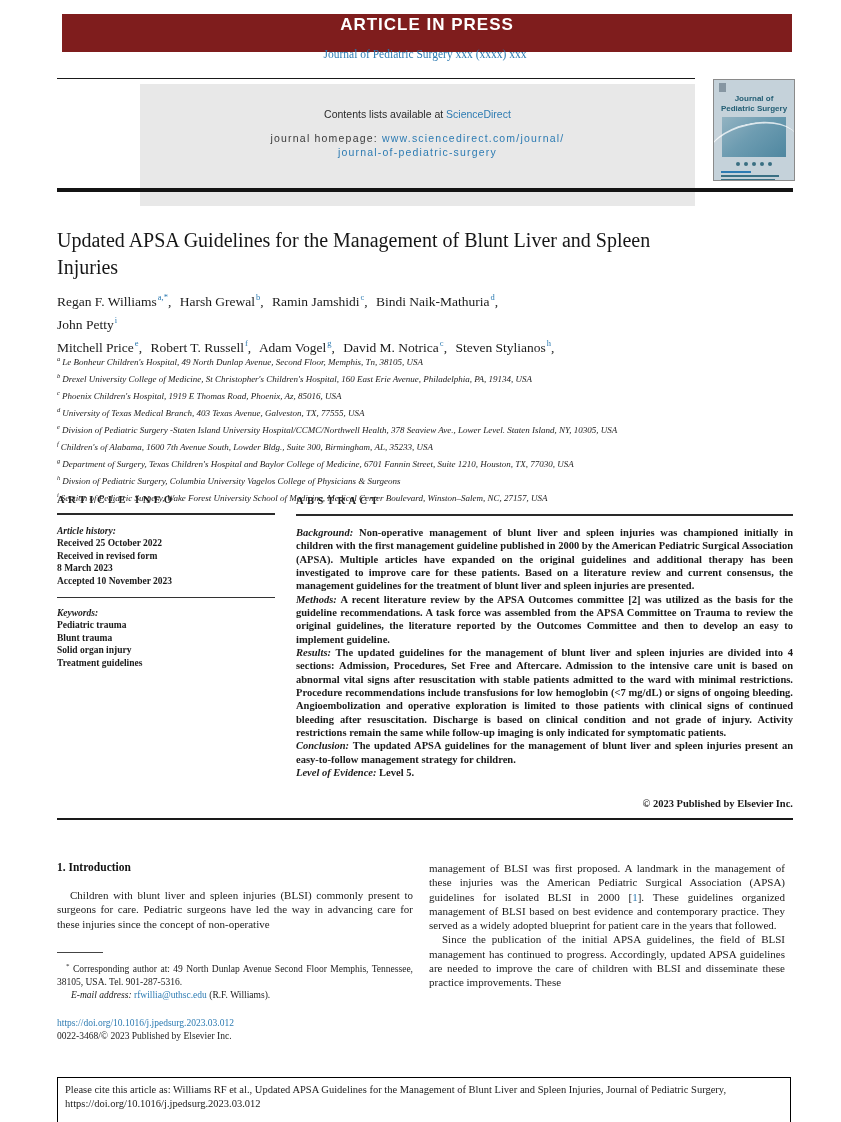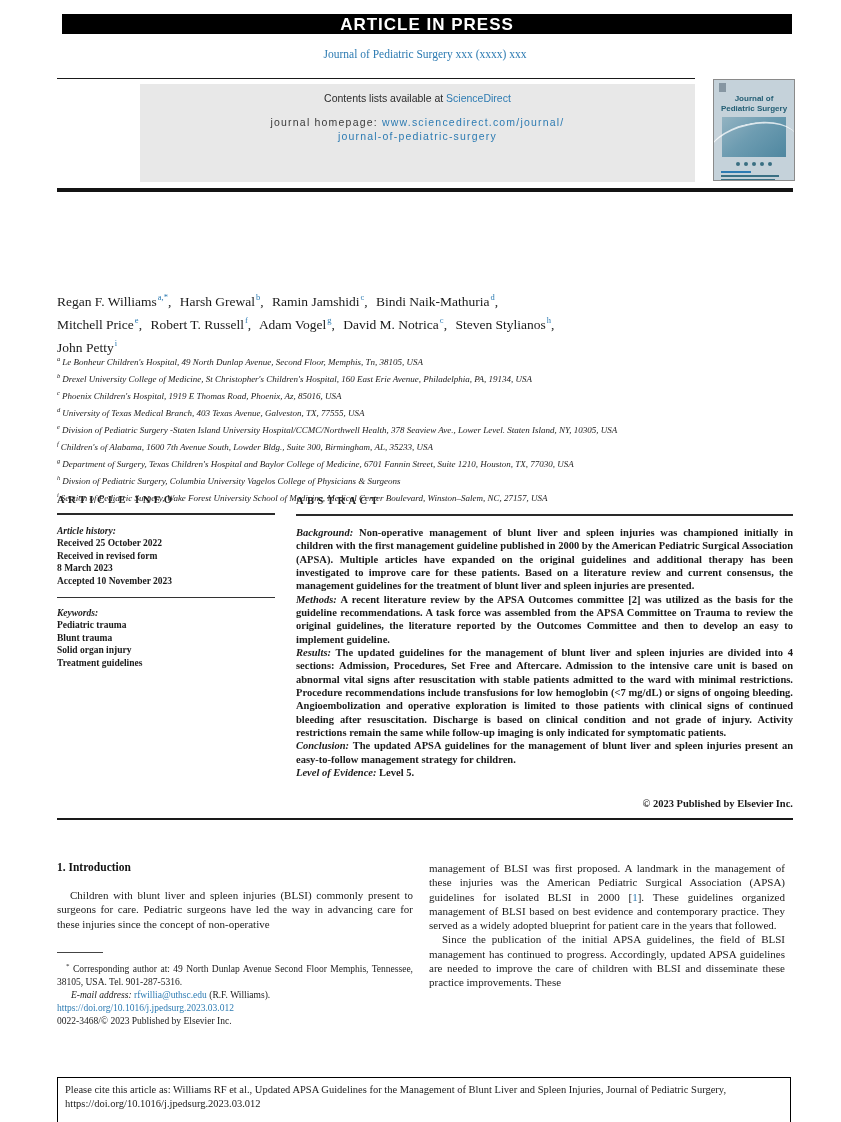--- a/index.html
+++ b/index.html
@@ -1,34 +1,34 @@
 <!DOCTYPE html>
 <html><head>
 <meta charset="utf-8">
 <style>
   html,body{margin:0;padding:0;background:#ffffff;}
   .page{position:relative;width:841px;height:1122px;background:#fff;overflow:hidden;
         font-family:"Liberation Serif",serif;color:#1a1a1a;}
   .link{color:#2d7bb2;text-decoration:none;cursor:pointer;}
 
   
-  .banner{position:absolute;left:62px;top:14px;width:730px;height:20px;background:#000000;
+  .banner{position:absolute;left:62px;top:14px;width:730px;height:38px;background:#7f1d1d;
           text-align:center;line-height:22px;}
   .banner span{font-family:"Liberation Sans",sans-serif;font-weight:bold;font-size:17px;
                color:#ffffff;letter-spacing:1px;}
   .journal-ref{position:absolute;left:57px;top:48px;width:736px;text-align:center;
                font-size:11.5px;color:#2d7bb2;}
 
   
   .mast-rule-top{position:absolute;left:57px;top:78px;width:638px;height:1px;background:#1a1a1a;}
   .logo{position:absolute;left:57px;top:83px;width:80px;height:100px;text-align:center;}
   .logo svg{display:block;margin:0 auto;}
   .elsevier-word{font-size:15.5px;color:#e87c22;letter-spacing:.4px;margin-top:1px;}
-  .headbox{position:absolute;left:140px;top:84px;width:555px;height:98px;background:#e8e8e8;
-           text-align:center;box-sizing:border-box;padding-top:8px;}
+  .headbox{position:absolute;left:140px;top:84px;width:555px;height:122px;background:#e8e8e8;
+           text-align:center;box-sizing:border-box;padding-top:24px;}
   .contents-line{font-family:"Liberation Sans",sans-serif;font-size:10.5px;color:#2b2b2b;}
   .jtitle{font-size:21px;color:#141414;margin-top:9px;letter-spacing:.2px;}
   .homepage{margin-top:11px;font-family:"Liberation Sans",sans-serif;font-size:10.5px;
             letter-spacing:1.2px;line-height:14px;color:#3a3a3a;}
   .cover{position:absolute;left:713px;top:79px;width:82px;height:102px;background:#c5d2da;
          border:1px solid #8a8a8a;box-sizing:border-box;overflow:hidden;}
   .cover-minilogo{width:7px;height:9px;background:#8696a2;margin:3px 0 0 5px;}
   .cover-title{margin-top:2px;text-align:center;font-family:"Liberation Sans",sans-serif;
                font-weight:bold;font-size:8px;line-height:9.5px;color:#235e74;}
   .cover-art{position:relative;margin:4px auto 0;width:64px;height:40px;
@@ -75,21 +75,21 @@
              grid-template-columns:356px 356px;column-gap:16px;}
   .body-cols h2{font-size:11.5px;margin:0 0 15px;color:#111;}
   .body-cols p{font-size:11px;line-height:14.3px;text-align:justify;margin:0;}
   .p-indent{text-indent:13px;}
   .footnote{margin-top:21px;font-size:9.5px;line-height:12.6px;}
   .fn-rule{width:46px;height:1px;background:#444;margin-bottom:7px;}
   .footnote p{font-size:9.5px;line-height:12.6px;}
   .fn-corr{text-indent:9px;}
   .fn-email{text-indent:14px;margin-top:1px !important;}
   .fn-sup{font-size:7px;vertical-align:super;}
-  .doi-block{font-size:9.5px;line-height:13px;}
+  .doi-block{margin-top:15px;font-size:9.5px;line-height:13px;}
 
   
   .cite-box{position:absolute;left:57px;top:1077px;width:734px;box-sizing:border-box;
             border:1.5px solid #000;padding:5px 7px 17px;font-size:10.5px;line-height:13.5px;}
 </style>
 </head>
 <body>
 
 <div class="page">
 
@@ -127,37 +127,38 @@
       </div>
     <div class="cover-lines">
         <span></span>
         <span></span>
         <span></span>
       </div>
   </div>
 
   <div class="mast-rule-thick"></div>
 
+  <h1 class="art-title">Updated APSA Guidelines for the Management of Blunt Liver and Spleen Injuries</h1>
 
   <div class="authors">
     <div>
       <span class="au-wrap"><span>Regan F. Williams</span><sup class="au-sup">a,*</sup><span>,</span></span>
       <span class="au-wrap"><span>Harsh Grewal</span><sup class="au-sup">b</sup><span>,</span></span>
       <span class="au-wrap"><span>Ramin Jamshidi</span><sup class="au-sup">c</sup><span>,</span></span>
       <span class="au-wrap"><span>Bindi Naik-Mathuria</span><sup class="au-sup">d</sup><span>,</span></span>
+    </div>
+    <div>
+      <span class="au-wrap"><span>John Petty</span><sup class="au-sup">i</sup><span></span></span>
     </div>
     <div>
       <span class="au-wrap"><span>Mitchell Price</span><sup class="au-sup">e</sup><span>,</span></span>
       <span class="au-wrap"><span>Robert T. Russell</span><sup class="au-sup">f</sup><span>,</span></span>
       <span class="au-wrap"><span>Adam Vogel</span><sup class="au-sup">g</sup><span>,</span></span>
       <span class="au-wrap"><span>David M. Notrica</span><sup class="au-sup">c</sup><span>,</span></span>
       <span class="au-wrap"><span>Steven Stylianos</span><sup class="au-sup">h</sup><span>,</span></span>
-    </div>
-    <div>
-      <span class="au-wrap"><span>John Petty</span><sup class="au-sup">i</sup><span></span></span>
     </div>
   </div>
 
   <div class="affils">
     <div class="affil-line"><sup class="affil-sup">a</sup><span>Le Bonheur Children's Hospital, 49 North Dunlap Avenue, Second Floor, Memphis, Tn, 38105, USA</span></div>
     <div class="affil-line"><sup class="affil-sup">b</sup><span>Drexel University College of Medicine, St Christopher's Children's Hospital, 160 East Erie Avenue, Philadelphia, PA, 19134, USA</span></div>
     <div class="affil-line"><sup class="affil-sup">c</sup><span>Phoenix Children's Hospital, 1919 E Thomas Road, Phoenix, Az, 85016, USA</span></div>
     <div class="affil-line"><sup class="affil-sup">d</sup><span>University of Texas Medical Branch, 403 Texas Avenue, Galveston, TX, 77555, USA</span></div>
     <div class="affil-line"><sup class="affil-sup">e</sup><span>Division of Pediatric Surgery -Staten Island University Hospital/CCMC/Northwell Health, 378 Seaview Ave., Lower Level. Staten Island, NY, 10305, USA</span></div>
     <div class="affil-line"><sup class="affil-sup">f</sup><span>Children's of Alabama, 1600 7th Avenue South, Lowder Bldg., Suite 300, Birmingham, AL, 35233, USA</span></div>

